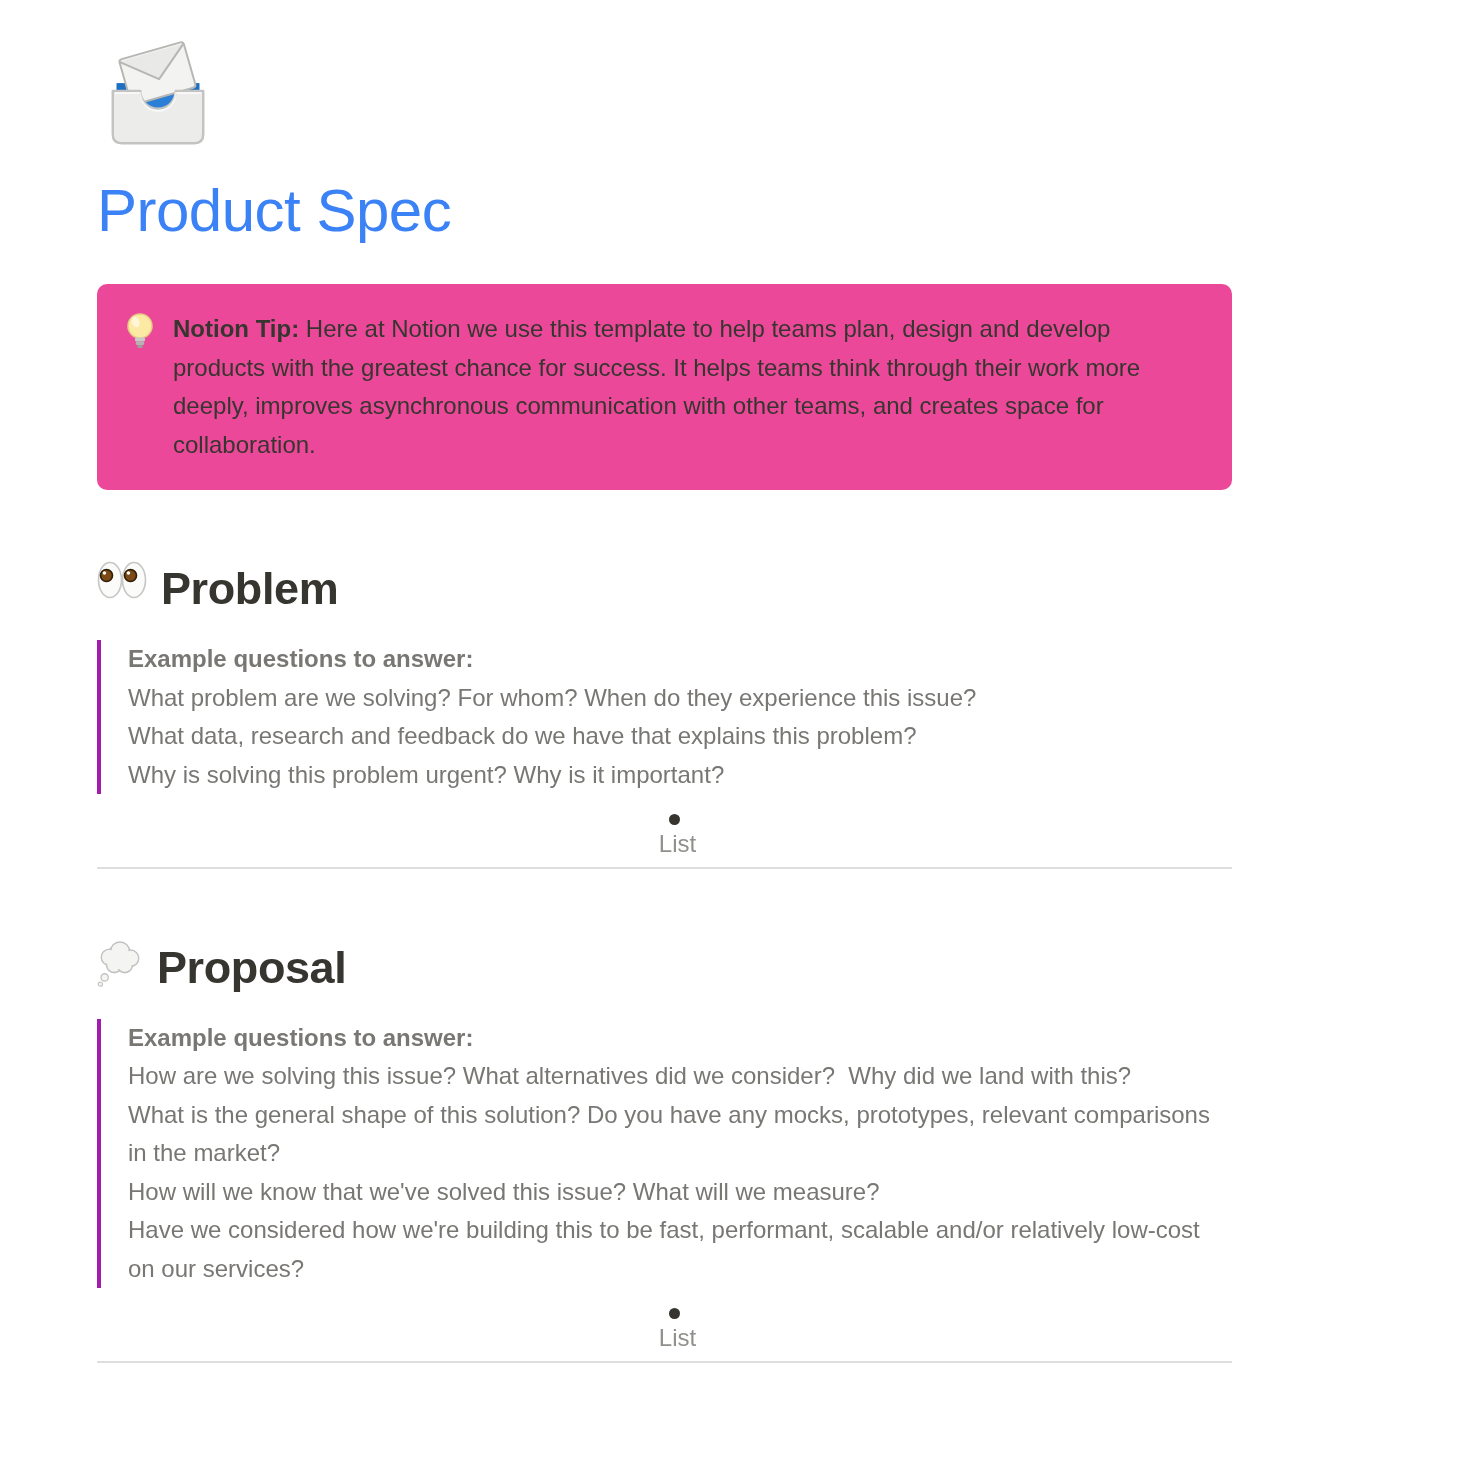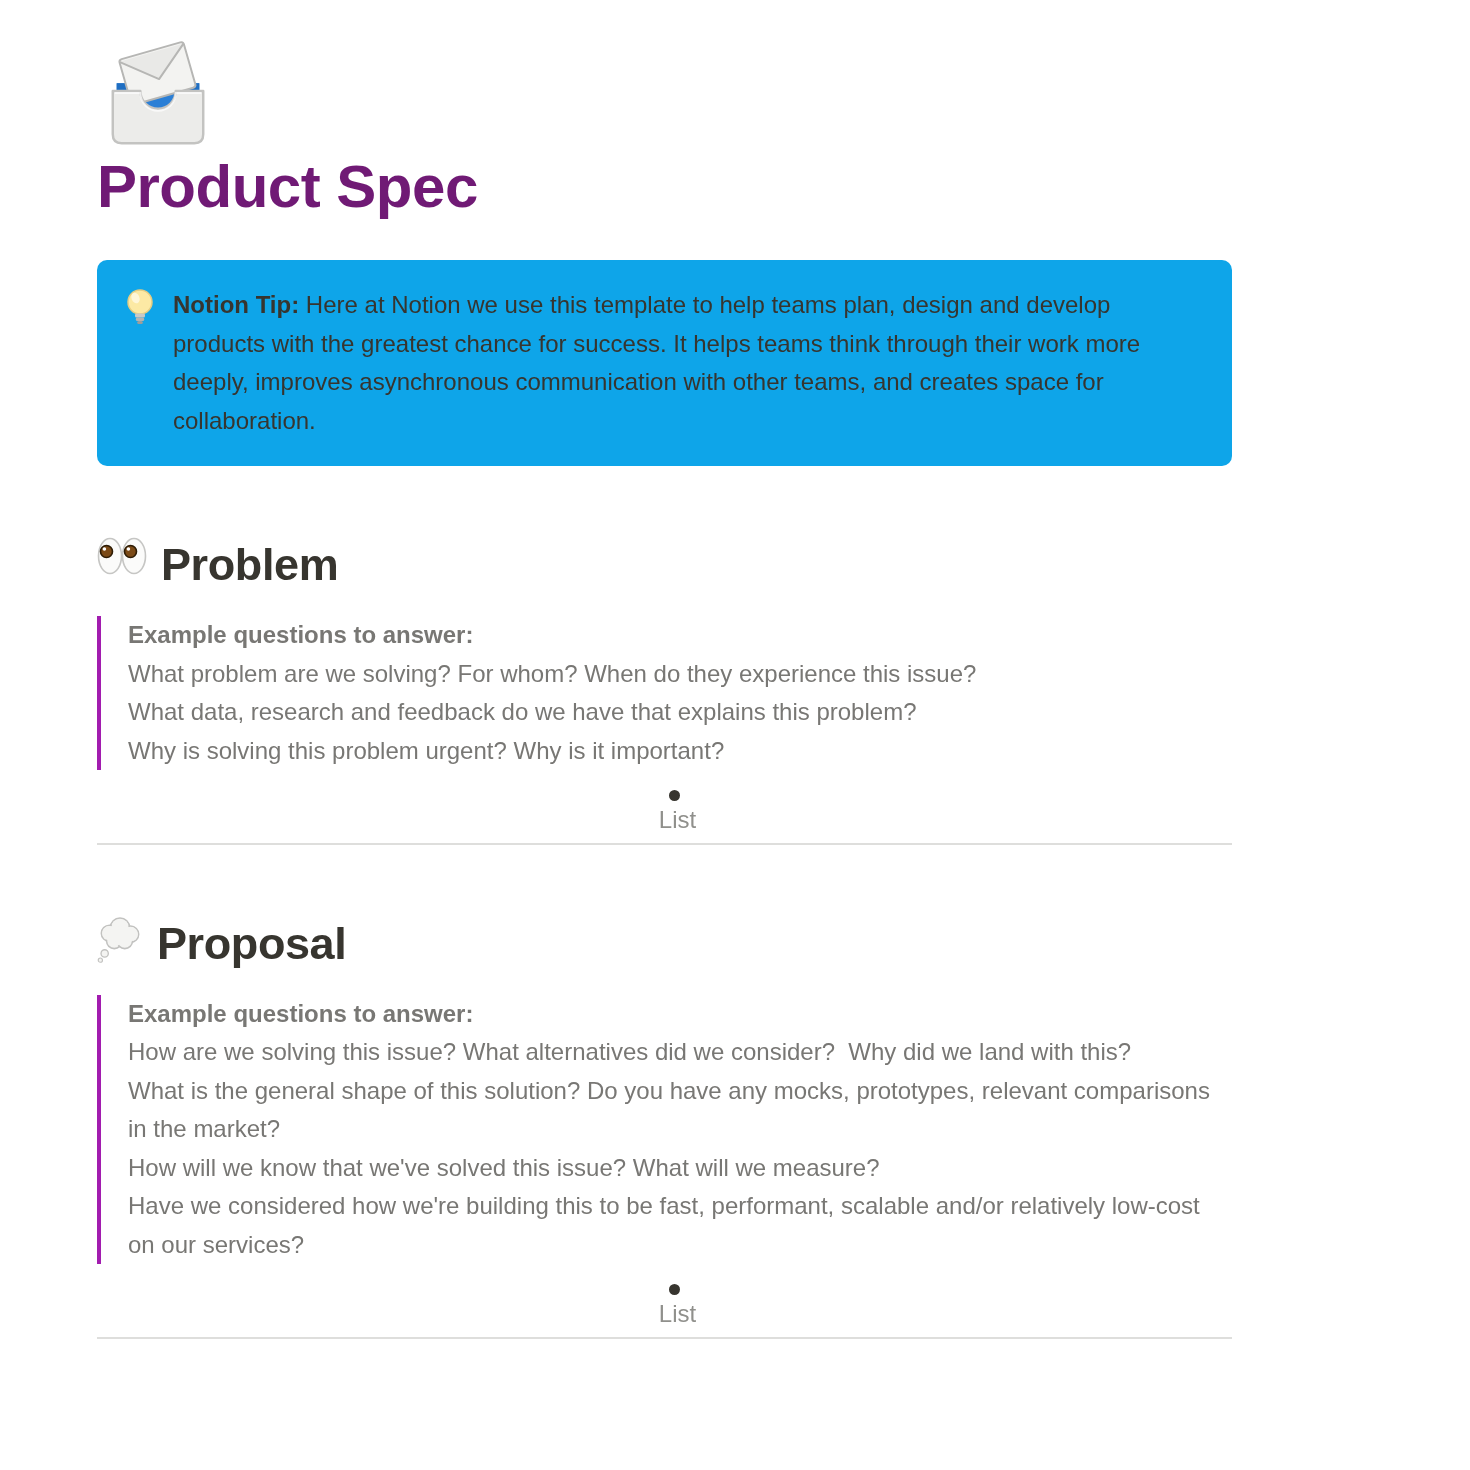--- a/index.html
+++ b/index.html
@@ -19,31 +19,32 @@
   
   .page-icon {
     margin-top: 34px;
     width: 122px; height: 118px;
     cursor: pointer;
   }
   .page-icon svg { width: 100%; height: 100%; display: block; }
 
   
   .page-title {
+    margin-top: 24px;
     font-size: 60px;
-    font-weight: 700;
+    font-weight: 400;
     line-height: 70px;
     letter-spacing: -0.5px;
-    color: #701a75;
+    color: #3b82f6;
   }
 
   
   .callout {
     margin-top: 38px;
-    background: #0ea5e9;
+    background: #ec4899;
     border-radius: 10px;
     padding: 26px 26px 26px 28px;
     display: flex;
     align-items: flex-start;
   }
   .callout-icon {
     flex: 0 0 30px;
     width: 30px; height: 38px;
     margin-top: 3px;
   }

